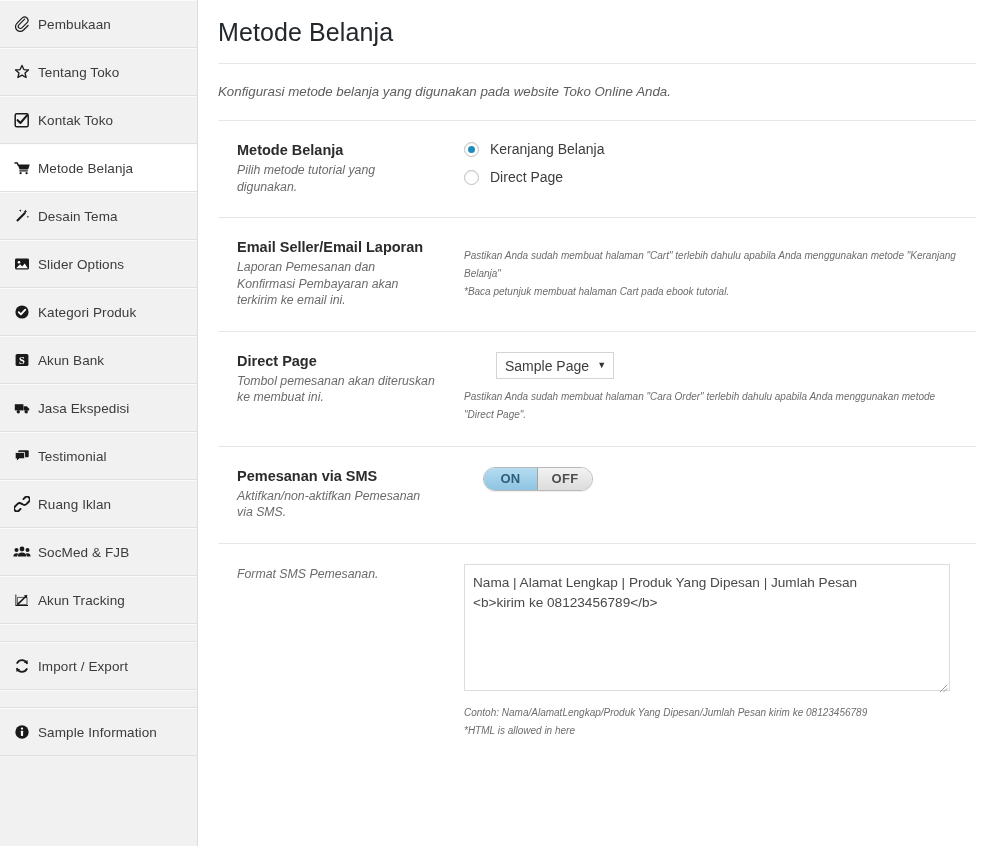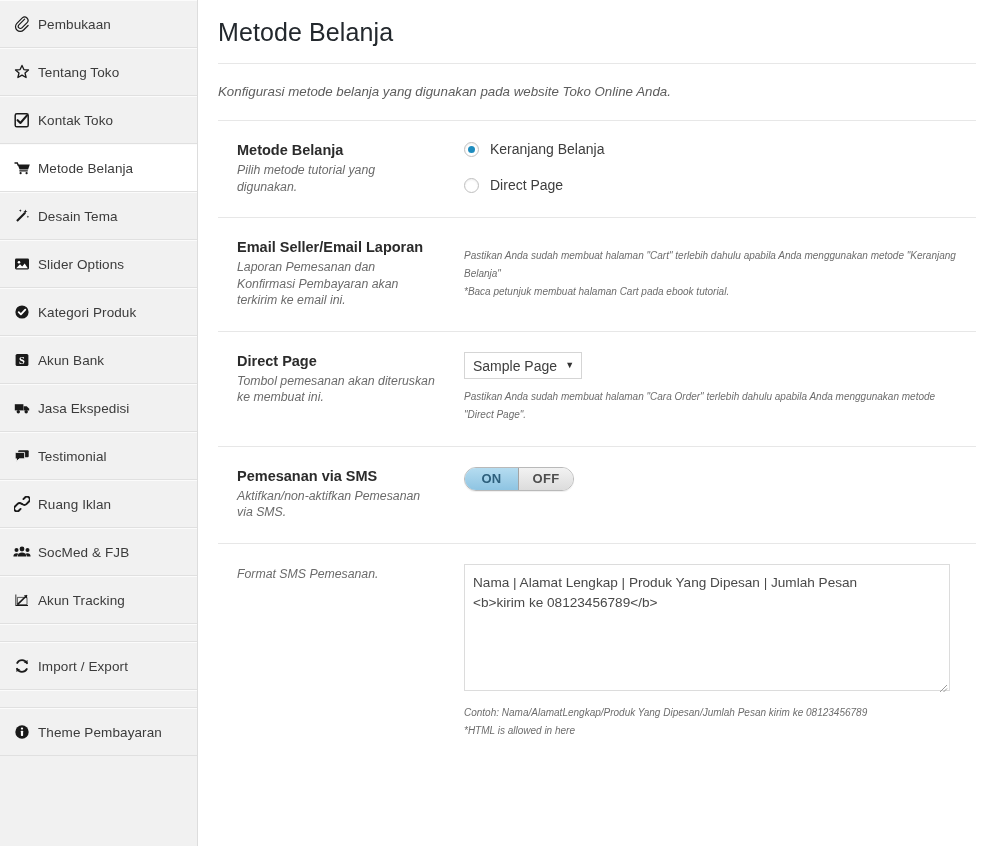--- a/index.html
+++ b/index.html
@@ -118,21 +118,21 @@
   .sec-note-only {
     font-size: 12.3px;
     font-style: italic;
     color: #6b6b6b;
     line-height: 16.5px;
     padding-top: 2px;
   }
   .sec-right { flex: 1 1 auto; padding-left: 18px; }
 
   
-  .radio-row { display: flex; align-items: center; margin-bottom: 20px; }
+  .radio-row { display: flex; align-items: center; margin-bottom: 12px; }
   .radio-row:last-child { margin-bottom: 0; }
   .radio {
     width: 15px; height: 15px; border-radius: 50%;
     border: 1px solid #bfbfbf; background: #fff;
     margin-right: 11px; position: relative; flex: 0 0 15px;
     box-shadow: inset 0 1px 2px rgba(0,0,0,.07);
   }
   .radio.checked::after {
     content: ""; position: absolute;
     width: 7px; height: 7px; border-radius: 50%;
@@ -170,37 +170,39 @@
   .select-box {
     border: 1px solid #d5d5d5;
     background: #fff;
     height: 27px;
     padding: 1px 24px 0 8px;
     display: inline-flex;
     align-items: center;
     font-size: 14px;
     color: #3d3d3d;
     cursor: pointer;
+    margin-left: 32px;
   }
   .select-arrow {
     position: absolute;
     right: 8px; top: 50%;
     transform: translateY(-48%);
     font-size: 9px; color: #333;
     pointer-events: none;
   }
 
   
   .toggle {
     display: inline-flex;
     border: 1px solid #b9b9b9;
     border-radius: 15px;
     overflow: hidden;
     height: 24px;
     box-shadow: 0 1px 1px rgba(0,0,0,.07);
+    margin-left: 19px;
   }
   .toggle-seg {
     width: 54px;
     display: flex;
     align-items: center;
     justify-content: center;
     font-size: 13px;
     font-weight: bold;
     cursor: pointer;
     letter-spacing: .3px;
@@ -405,21 +407,21 @@
     <div class="nav-sep"></div>
 
     <div class="nav-item">
       <span class="nav-ico">
         <svg width="16" height="16" viewBox="0 0 16 16">
             <circle cx="8" cy="8" r="6.7" fill="#1a1a1a"></circle>
             <circle cx="8" cy="4.6" r="1.15" fill="#fff"></circle>
             <rect x="6.9" y="6.7" width="2.2" height="5.2" rx=".6" fill="#fff"></rect>
           </svg>
       </span>
-      <span class="nav-label">Theme Pembayaran</span>
+      <span class="nav-label">Sample Information</span>
     </div>
 
     <div class="nav-fill"></div>
   </nav>
 
   <main id="main">
 
     <h1 id="page-title">Metode Belanja</h1>
     <hr class="hr">
     <div id="page-desc">Konfigurasi metode belanja yang digunakan pada website Toko Online Anda.</div>

